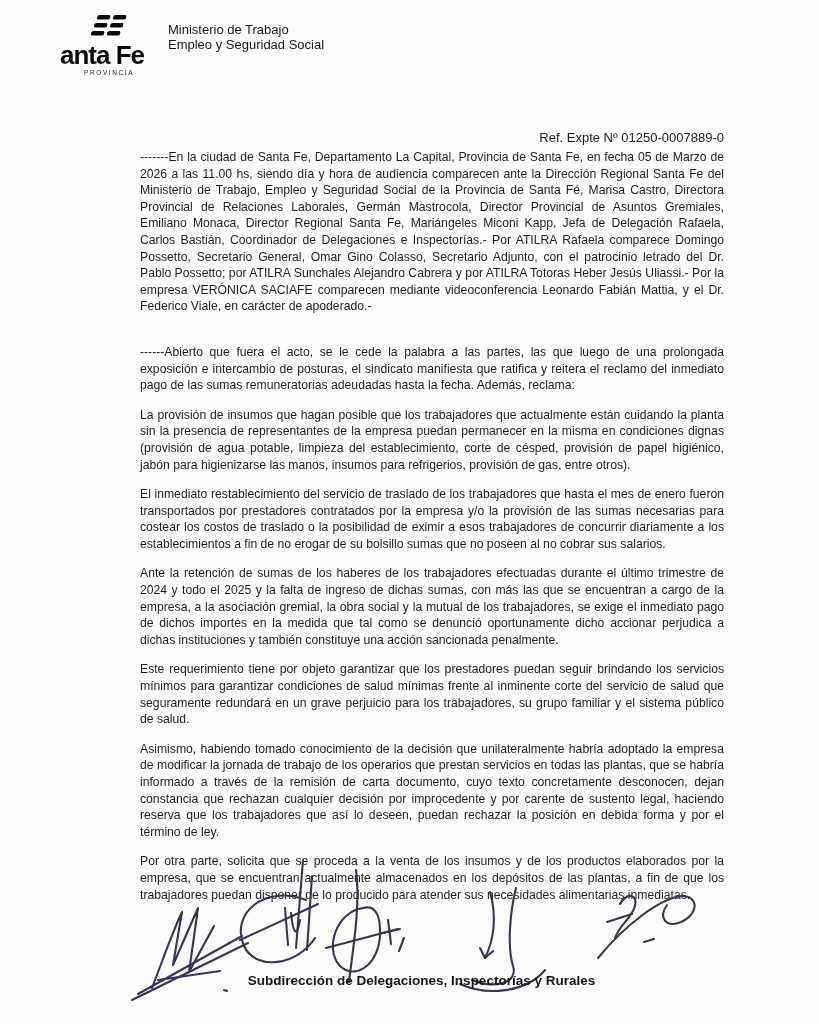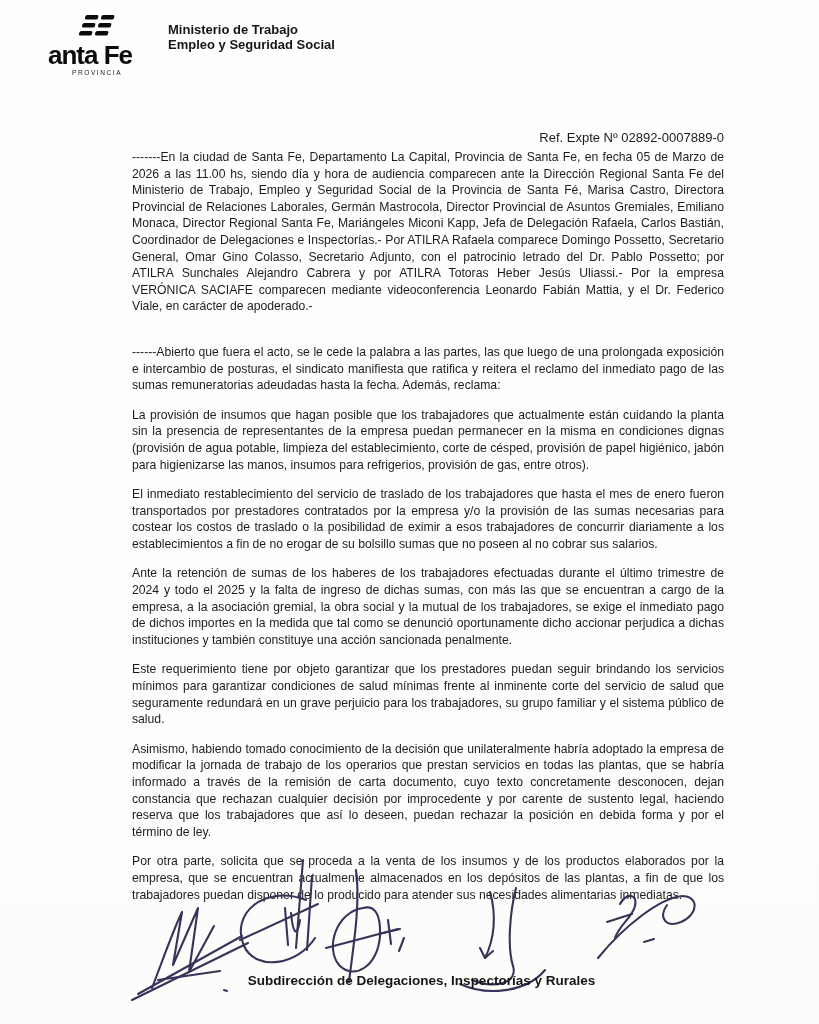--- a/index.html
+++ b/index.html
@@ -8,44 +8,44 @@
     background:#fdfdfc;
     font-family:"Liberation Sans", sans-serif;
   }
   .page {
     position:relative; width:819px; height:1024px;
     background:linear-gradient(180deg,#fefefe 0%, #fdfdfb 60%, #fcfcfa 100%);
     overflow:hidden;
     color:#1e1e1e;
   }
   
-  .logo { position:absolute; left:48px; top:14px; width:110px; }
+  .logo { position:absolute; left:60px; top:14px; width:110px; }
   .logo-icon { display:block; margin-left:28px; margin-bottom:2px; }
   .logo-main {
     font-weight:bold; font-size:26px; line-height:26px;
     letter-spacing:-1px; color:#0b0b0b; white-space:nowrap;
   }
   .logo-sub {
     font-size:6.5px; letter-spacing:1.6px; color:#1a1a1a;
     margin-left:24px; margin-top:1px;
   }
-  .ministry { position:absolute; left:168px; top:22px; font-weight:bold; font-size:13px; color:#161616; }
+  .ministry { position:absolute; left:168px; top:22px; font-weight:normal; font-size:13px; color:#161616; }
   .ministry .line2 { }
   
   .ref {
     position:absolute; top:130px; right:95px;
     font-size:13px; color:#1b1b1b;
   }
   
   main {
     position:absolute; top:149px; left:128px; width:596px;
     font-size:12.2px; line-height:16.6px;
     text-align:justify; color:#1d1d1d;
   }
-  main p { margin:0 0 13px 4px; }
+  main p { margin:0 0 13px 12px; }
   main p.first { margin-bottom:29px; }
   
   .signatures { position:absolute; left:128px; top:850px; }
   .signatures path { fill:none; stroke-linecap:round; stroke-linejoin:round; }
   
   .footer {
     position:absolute; top:973px; left:12px; width:819px;
     text-align:center; font-weight:bold; font-size:13.5px; color:#151515;
   }
 </style>
@@ -67,21 +67,21 @@
     </svg>
     <div class="logo-main">anta Fe</div>
     <div class="logo-sub">PROVINCIA</div>
   </div>
 
   <div class="ministry">
     <div class="line1">Ministerio de Trabajo</div>
     <div class="line2">Empleo y Seguridad Social</div>
   </div>
 
-  <div class="ref">Ref. Expte Nº 02892-0007889-0</div>
+  <div class="ref">Ref. Expte Nº 01250-0007889-0</div>
 
   <main>
     <p class="first">-------En la ciudad de Santa Fe, Departamento La Capital, Provincia de Santa Fe, en fecha 05 de Marzo de 2026 a las 11.00 hs, siendo día y hora de audiencia comparecen ante la Dirección Regional Santa Fe del Ministerio de Trabajo, Empleo y Seguridad Social de la Provincia de Santa Fé, Marisa Castro, Directora Provincial de Relaciones Laborales, Germán Mastrocola, Director Provincial de Asuntos Gremiales, Emiliano Monaca, Director Regional Santa Fe, Mariángeles Miconi Kapp, Jefa de Delegación Rafaela, Carlos Bastián, Coordinador de Delegaciones e Inspectorías.- Por ATILRA Rafaela comparece Domingo Possetto, Secretario General, Omar Gino Colasso, Secretario Adjunto, con el patrocinio letrado del Dr. Pablo Possetto; por ATILRA Sunchales Alejandro Cabrera y por ATILRA Totoras Heber Jesús Uliassi.- Por la empresa VERÓNICA SACIAFE comparecen mediante videoconferencia Leonardo Fabián Mattia, y el Dr. Federico Viale, en carácter de apoderado.-</p>
     <p>------Abierto que fuera el acto, se le cede la palabra a las partes, las que luego de una prolongada exposición e intercambio de posturas, el sindicato manifiesta que ratifica y reitera el reclamo del inmediato pago de las sumas remuneratorias adeudadas hasta la fecha. Además, reclama:</p>
     <p>La provisión de insumos que hagan posible que los trabajadores que actualmente están cuidando la planta sin la presencia de representantes de la empresa puedan permanecer en la misma en condiciones dignas (provisión de agua potable, limpieza del establecimiento, corte de césped, provisión de papel higiénico, jabón para higienizarse las manos, insumos para refrigerios, provisión de gas, entre otros).</p>
     <p>El inmediato restablecimiento del servicio de traslado de los trabajadores que hasta el mes de enero fueron transportados por prestadores contratados por la empresa y/o la provisión de las sumas necesarias para costear los costos de traslado o la posibilidad de eximir a esos trabajadores de concurrir diariamente a los establecimientos a fin de no erogar de su bolsillo sumas que no poseen al no cobrar sus salarios.</p>
     <p>Ante la retención de sumas de los haberes de los trabajadores efectuadas durante el último trimestre de 2024 y todo el 2025 y la falta de ingreso de dichas sumas, con más las que se encuentran a cargo de la empresa, a la asociación gremial, la obra social y la mutual de los trabajadores, se exige el inmediato pago de dichos importes en la medida que tal como se denunció oportunamente dicho accionar perjudica a dichas instituciones y también constituye una acción sancionada penalmente.</p>
     <p>Este requerimiento tiene por objeto garantizar que los prestadores puedan seguir brindando los servicios mínimos para garantizar condiciones de salud mínimas frente al inminente corte del servicio de salud que seguramente redundará en un grave perjuicio para los trabajadores, su grupo familiar y el sistema público de salud.</p>
     <p>Asimismo, habiendo tomado conocimiento de la decisión que unilateralmente habría adoptado la empresa de modificar la jornada de trabajo de los operarios que prestan servicios en todas las plantas, que se habría informado a través de la remisión de carta documento, cuyo texto concretamente desconocen, dejan constancia que rechazan cualquier decisión por improcedente y por carente de sustento legal, haciendo reserva que los trabajadores que así lo deseen, puedan rechazar la posición en debida forma y por el término de ley.</p>
     <p>Por otra parte, solicita que se proceda a la venta de los insumos y de los productos elaborados por la empresa,  que se encuentran actualmente almacenados en los depósitos de las plantas, a fin de que los trabajadores puedan disponer de lo producido para atender sus necesidades alimentarias inmediatas.</p>

